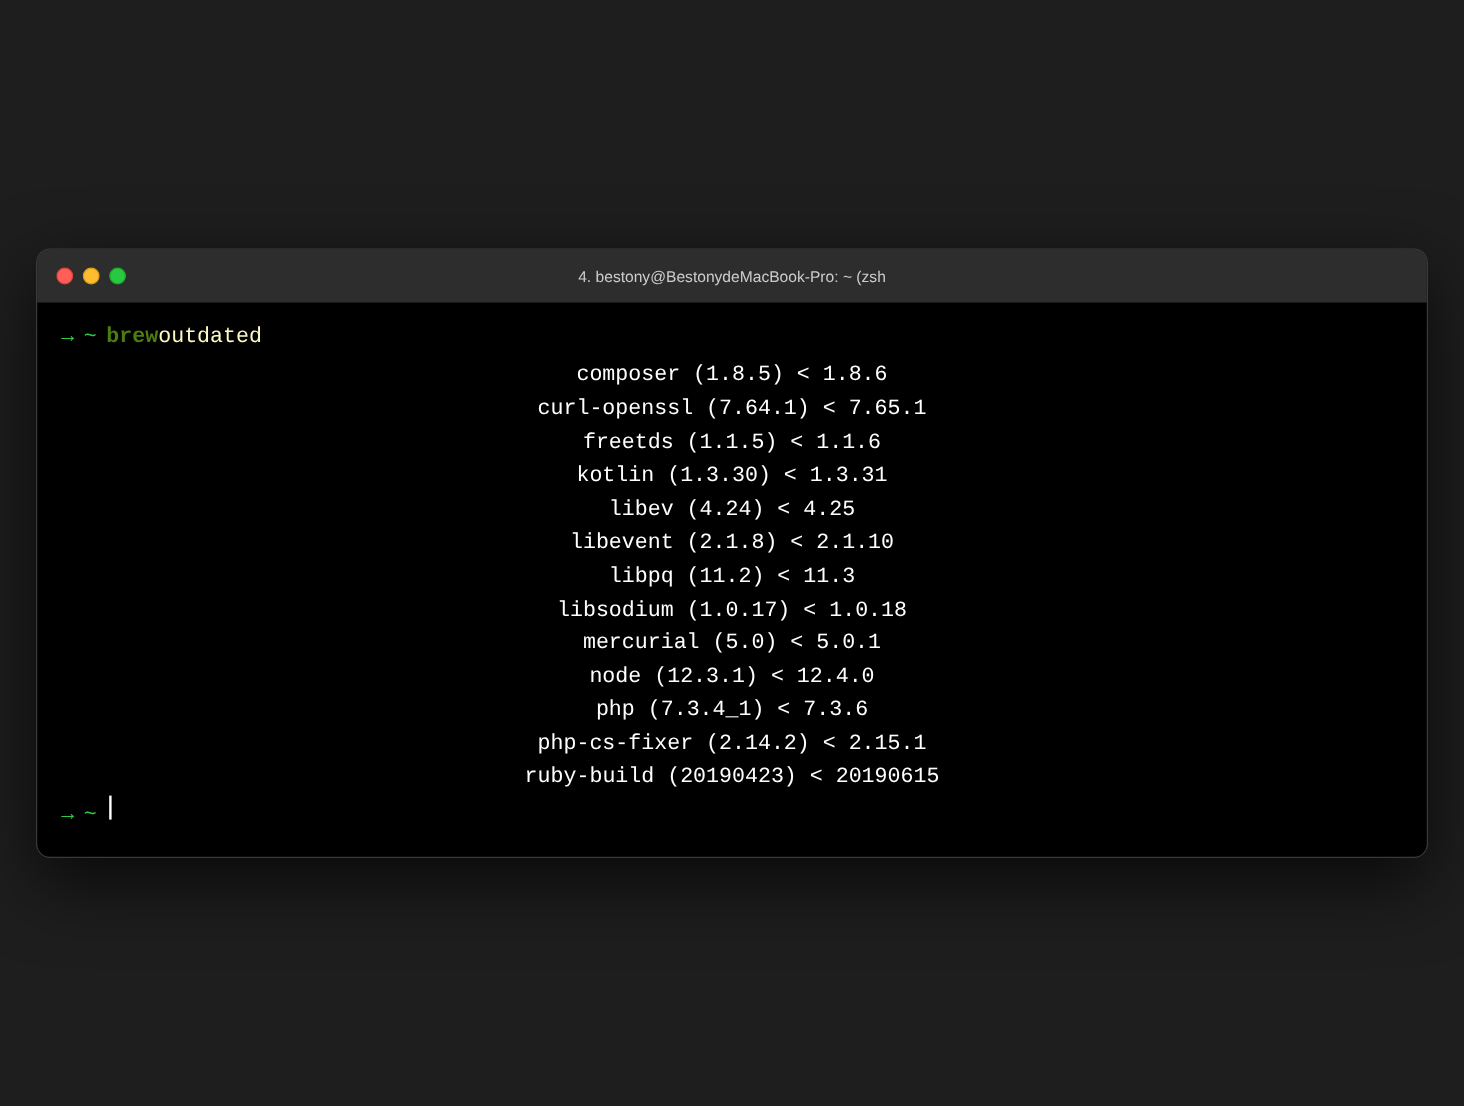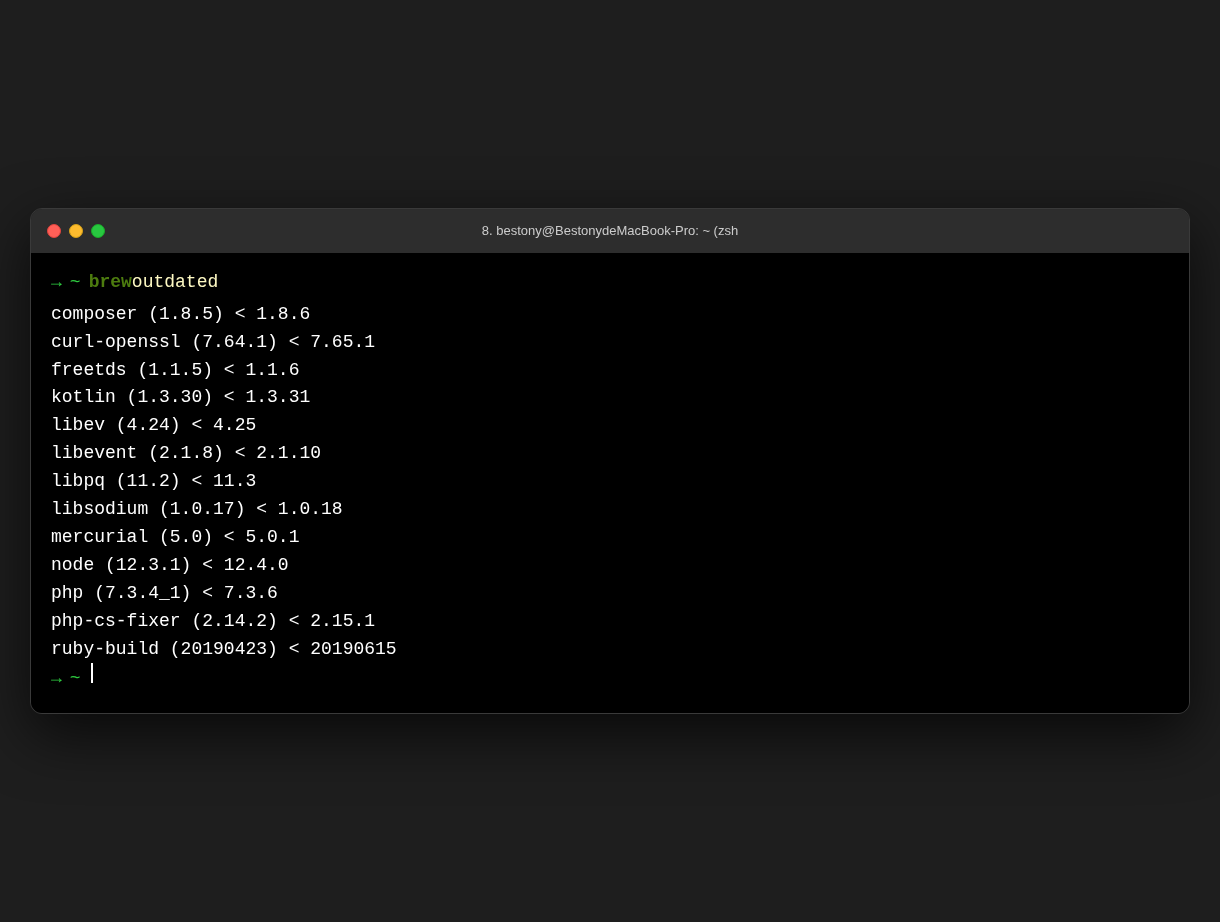--- a/index.html
+++ b/index.html
@@ -92,20 +92,21 @@
       font-weight: bold;
     }
 
     .cmd-args {
       color: #fef9c3;
     }
 
     .output-line {
       color: #ffffff;
       white-space: pre;
+      text-align: center;
     }
 
     .cursor-line {
       display: flex;
       align-items: baseline;
     }
 
     .cursor {
       display: inline-block;
       width: 2px;
@@ -118,21 +119,21 @@
 </head>
 <body>
 
 <div class="window">
   <div class="titlebar">
     <div class="traffic-lights">
       <div class="traffic-light tl-close"></div>
       <div class="traffic-light tl-minimize"></div>
       <div class="traffic-light tl-maximize"></div>
     </div>
-    <span class="titlebar-title">8. bestony@BestonydeMacBook-Pro: ~ (zsh</span>
+    <span class="titlebar-title">4. bestony@BestonydeMacBook-Pro: ~ (zsh</span>
   </div>
 
   <div class="terminal-body">
     <div class="prompt-line">
       <span class="arrow">→</span>
       <span class="tilde">~</span>
       <span class="brew-cmd">brew</span>
       <span class="cmd-args"> outdated</span>
     </div>
 

